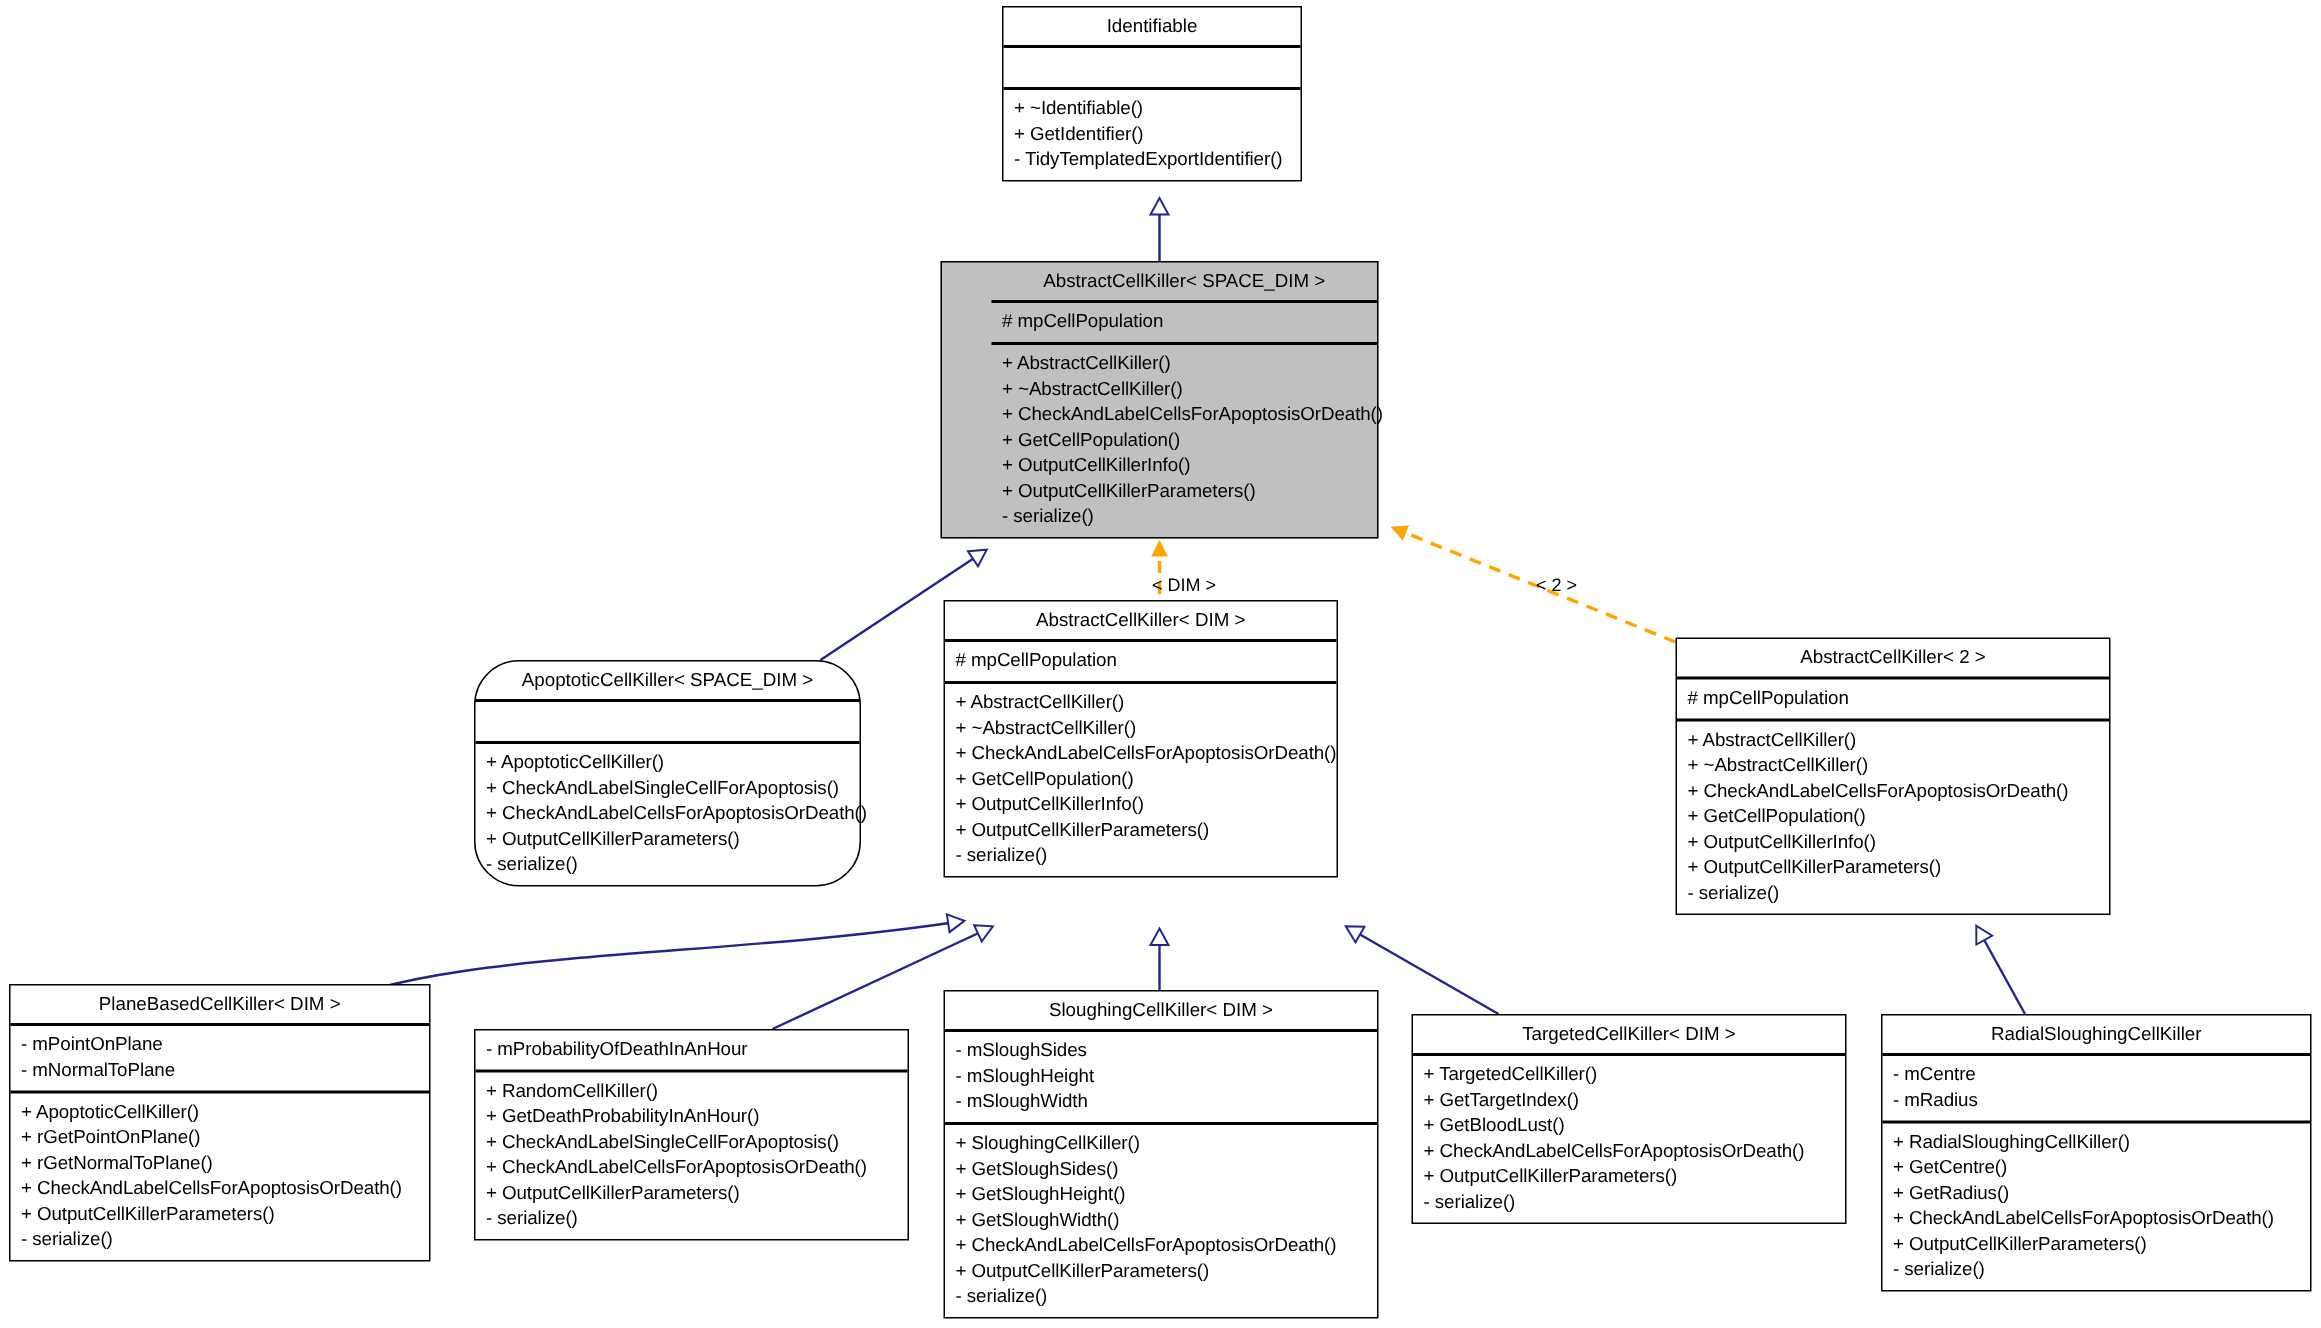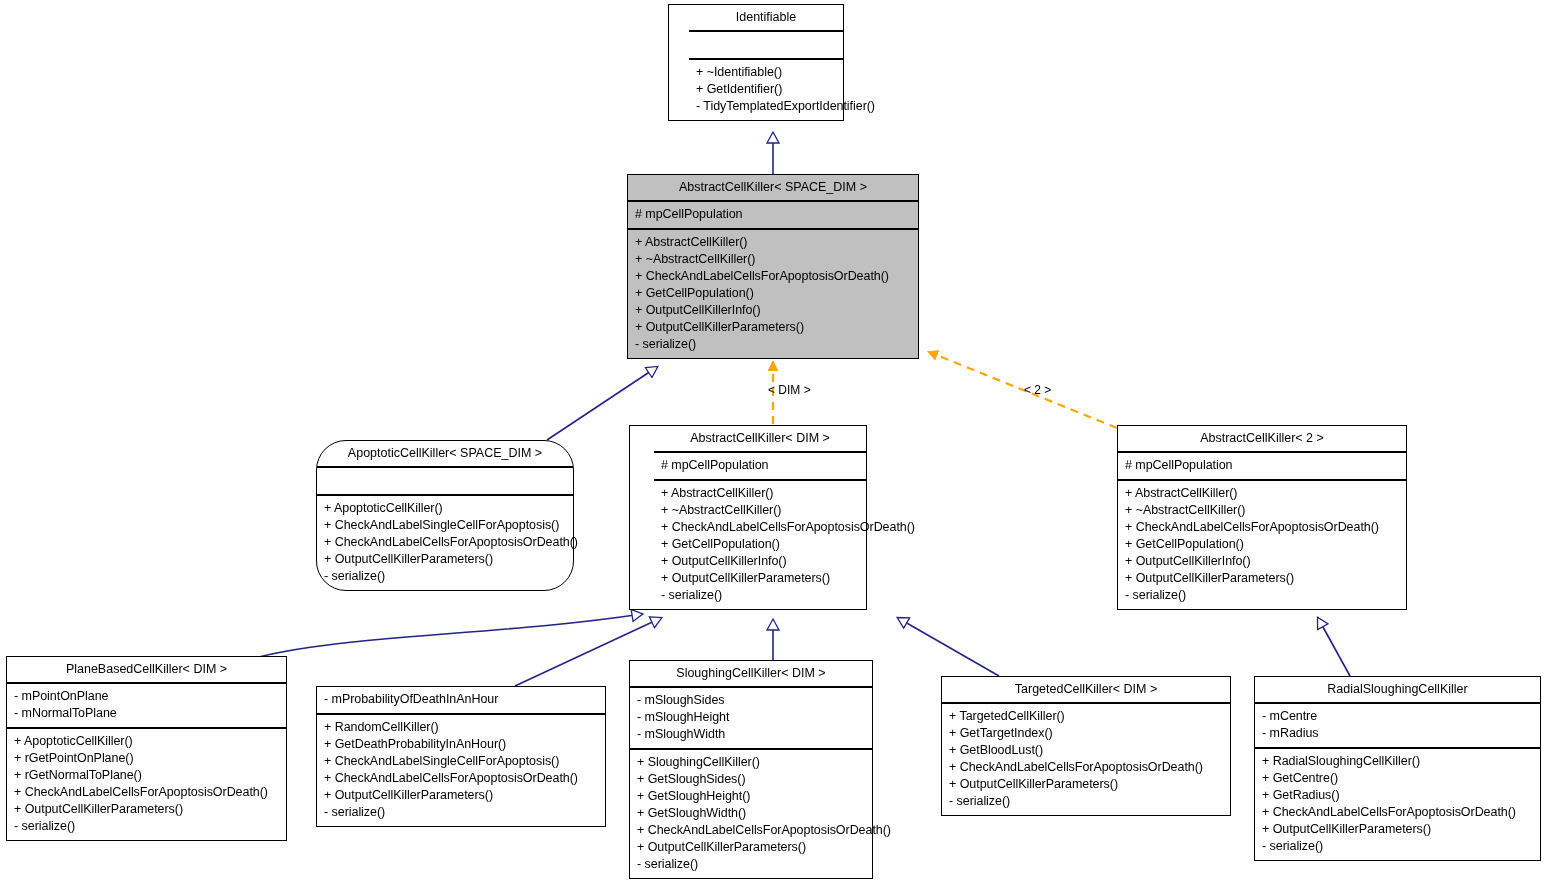--- a/index.html
+++ b/index.html
@@ -25,20 +25,21 @@
   
   .node{
     position:absolute;
     box-sizing:border-box;
     border:1px solid #000000;
     background:#ffffff;
     z-index:5;
   }
   .node.highlight{
     background:#c0c0c0;
+    padding-left:33px;
   }
   .node .sec{
     box-sizing:border-box;
     padding:4px 7px 5px 7px;
   }
   .node .sec-title{
     text-align:center;
     padding:5px 7px 6px 7px;
     border-bottom:2px solid #000000;
     font-size:12.5px;
@@ -121,21 +122,21 @@
     </g>
 
     <g>
       <line x1="1350" y1="676" x2="1318" y2="618" stroke="#232389" stroke-width="1.6" marker-end="url(#inh)"></line>
     </g>
   </svg>
 
   <div class="edge-label" style="left:768px;top:383px;">&lt; DIM &gt;</div>
   <div class="edge-label" style="left:1024px;top:383px;">&lt; 2 &gt;</div>
 
-  <div class="node" style="left:668px;top:4px;width:176px;padding-left:20px;">
+  <div class="node" style="left:668px;top:4px;width:200px;">
     <div class="sec sec-title">Identifiable</div>
     <div class="sec sec-attrs empty"></div>
     <div class="sec sec-ops">
       <div class="row">+ ~Identifiable()</div>
       <div class="row">+ GetIdentifier()</div>
       <div class="row">- TidyTemplatedExportIdentifier()</div>
     </div>
   </div>
 
   <div class="node highlight" style="left:627px;top:174px;width:292px;">
@@ -159,21 +160,21 @@
     <div class="sec sec-attrs empty"></div>
     <div class="sec sec-ops">
       <div class="row">+ ApoptoticCellKiller()</div>
       <div class="row">+ CheckAndLabelSingleCellForApoptosis()</div>
       <div class="row">+ CheckAndLabelCellsForApoptosisOrDeath()</div>
       <div class="row">+ OutputCellKillerParameters()</div>
       <div class="row">- serialize()</div>
     </div>
   </div>
 
-  <div class="node" style="left:629px;top:425px;width:238px;padding-left:24px;">
+  <div class="node" style="left:629px;top:400px;width:263px;">
     <div class="sec sec-title">AbstractCellKiller&lt; DIM &gt;</div>
     <div class="sec sec-attrs">
       <div class="row"># mpCellPopulation</div>
     </div>
     <div class="sec sec-ops">
       <div class="row">+ AbstractCellKiller()</div>
       <div class="row">+ ~AbstractCellKiller()</div>
       <div class="row">+ CheckAndLabelCellsForApoptosisOrDeath()</div>
       <div class="row">+ GetCellPopulation()</div>
       <div class="row">+ OutputCellKillerInfo()</div>
@@ -221,21 +222,21 @@
     <div class="sec sec-ops">
       <div class="row">+ RandomCellKiller()</div>
       <div class="row">+ GetDeathProbabilityInAnHour()</div>
       <div class="row">+ CheckAndLabelSingleCellForApoptosis()</div>
       <div class="row">+ CheckAndLabelCellsForApoptosisOrDeath()</div>
       <div class="row">+ OutputCellKillerParameters()</div>
       <div class="row">- serialize()</div>
     </div>
   </div>
 
-  <div class="node" style="left:629px;top:660px;width:244px;">
+  <div class="node" style="left:629px;top:660px;width:290px;">
     <div class="sec sec-title">SloughingCellKiller&lt; DIM &gt;</div>
     <div class="sec sec-attrs">
       <div class="row">- mSloughSides</div>
       <div class="row">- mSloughHeight</div>
       <div class="row">- mSloughWidth</div>
     </div>
     <div class="sec sec-ops">
       <div class="row">+ SloughingCellKiller()</div>
       <div class="row">+ GetSloughSides()</div>
       <div class="row">+ GetSloughHeight()</div>

